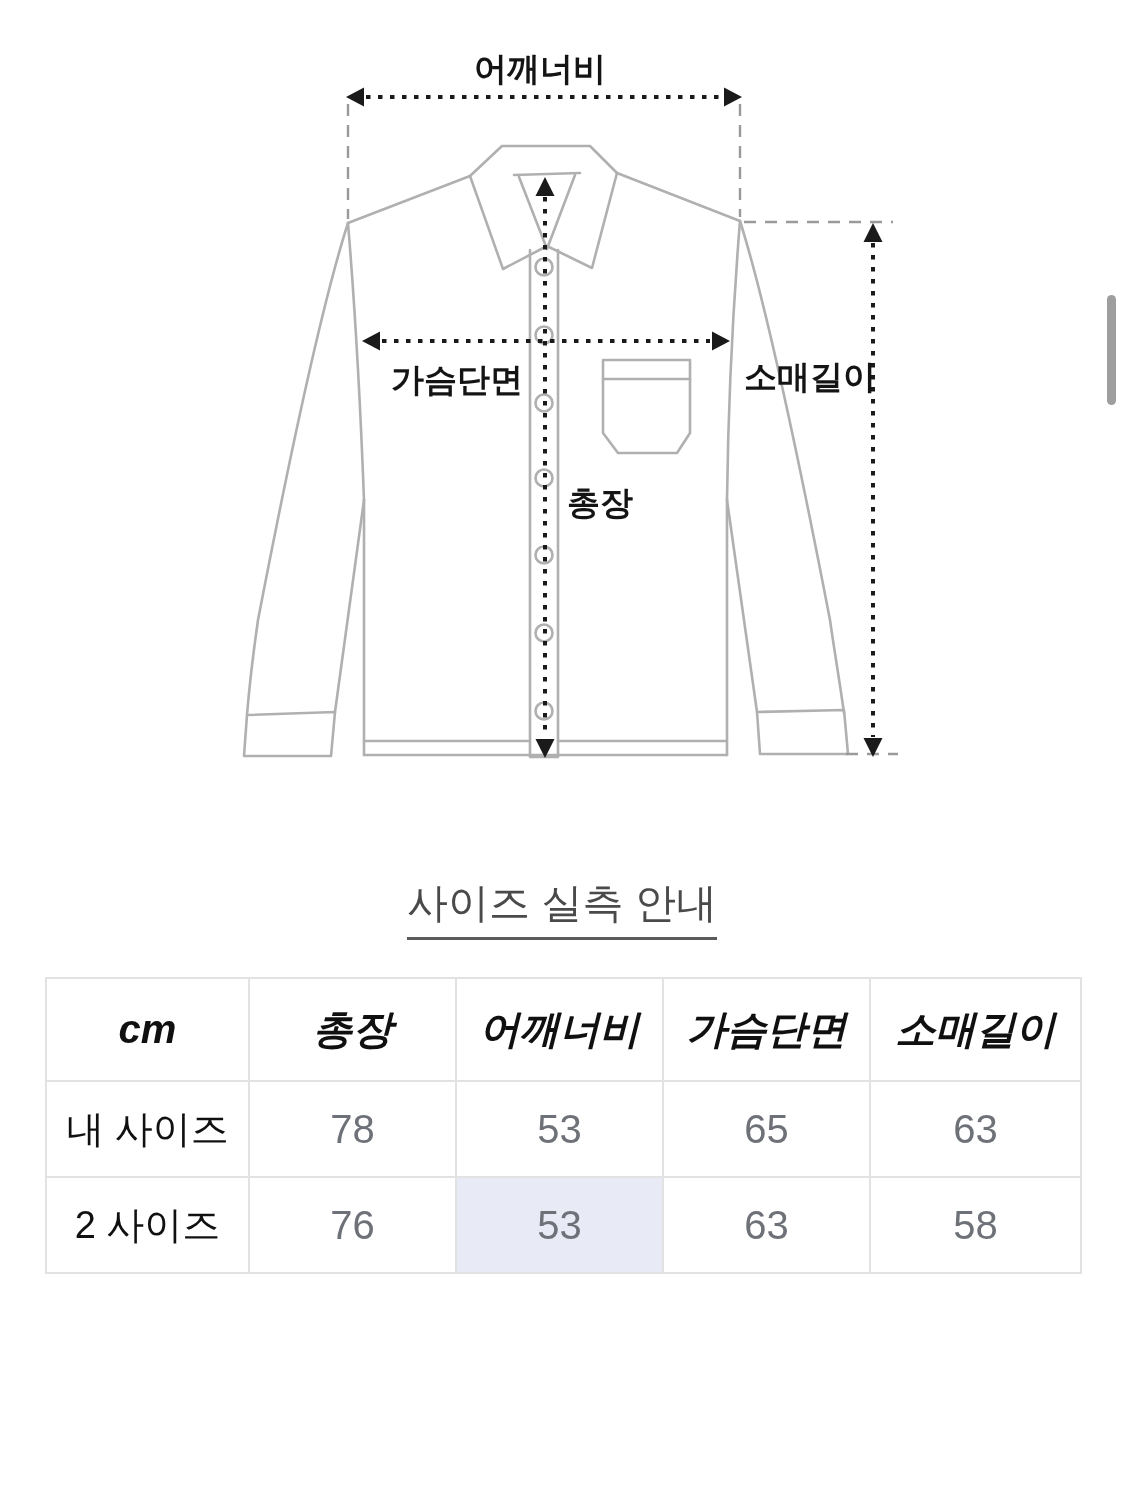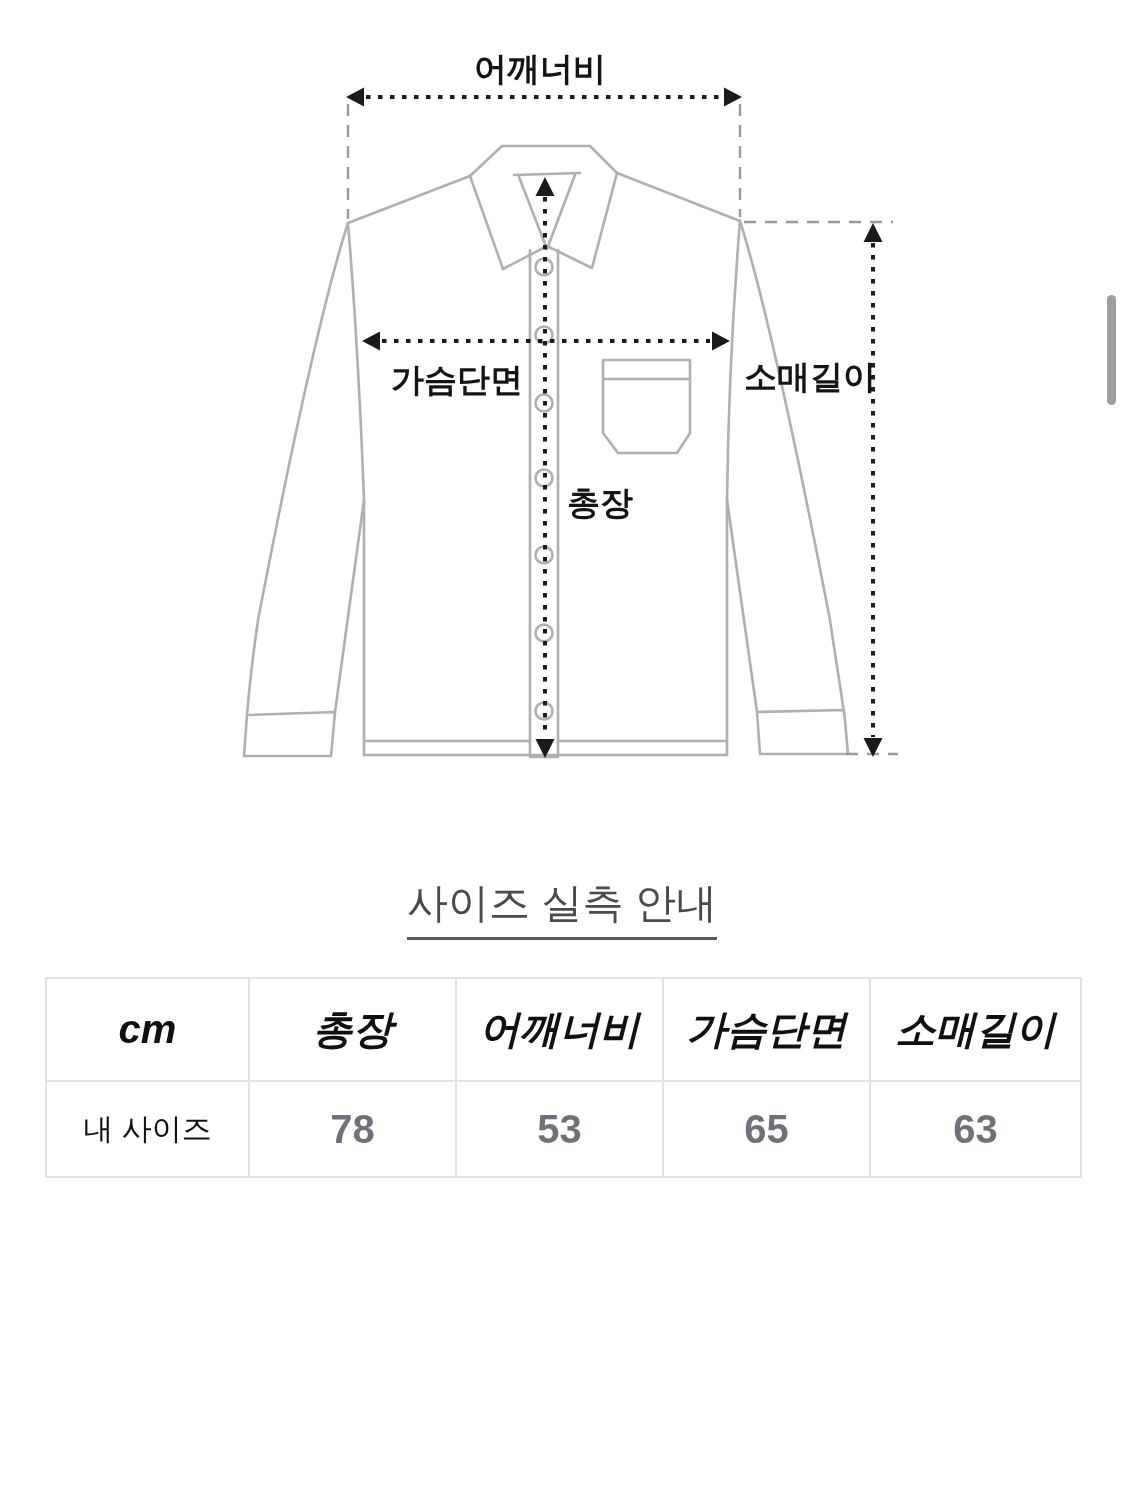--- a/index.html
+++ b/index.html
@@ -50,24 +50,24 @@
     text-align: center; vertical-align: middle;
     padding: 0;
     background: #ffffff;
   }
   table.size-table thead tr { height: 103px; }
   table.size-table tbody tr { height: 96px; }
   th.unit-h, th.col-h {
     font-size: 40px; font-weight: 700; color: var(--c-headtext); font-style: italic;
   }
   th.row-h {
-    font-size: 30px; font-weight: 500; color: var(--c-headtext);
+    font-size: 38px; font-weight: 500; color: var(--c-headtext);
   }
   td.val {
-    font-size: 40px; font-weight: 700; color: var(--c-valtext);
+    font-size: 40px; font-weight: 400; color: var(--c-valtext);
   }
   td.val.hl { background: var(--c-hl); }
 
   
   .scrollbar-thumb {
     position: absolute;
     left: 1107px; top: 295px;
     width: 9px; height: 110px;
     border-radius: 5px;
     background: var(--c-scroll);
@@ -185,19 +185,26 @@
         </tr>
       </thead>
       <tbody>
           <tr>
             <th class="row-h">내 사이즈</th>
             <td class="val">78</td>
             <td class="val">53</td>
             <td class="val">65</td>
             <td class="val">63</td>
           </tr>
+          <tr>
+            <th class="row-h">2 사이즈</th>
+            <td class="val">76</td>
+            <td class="val hl">53</td>
+            <td class="val">63</td>
+            <td class="val">58</td>
+          </tr>
         </tbody>
     </table>
   </div>
 
   <div class="scrollbar-thumb"></div>
 
 </div>
 
 </body></html>

